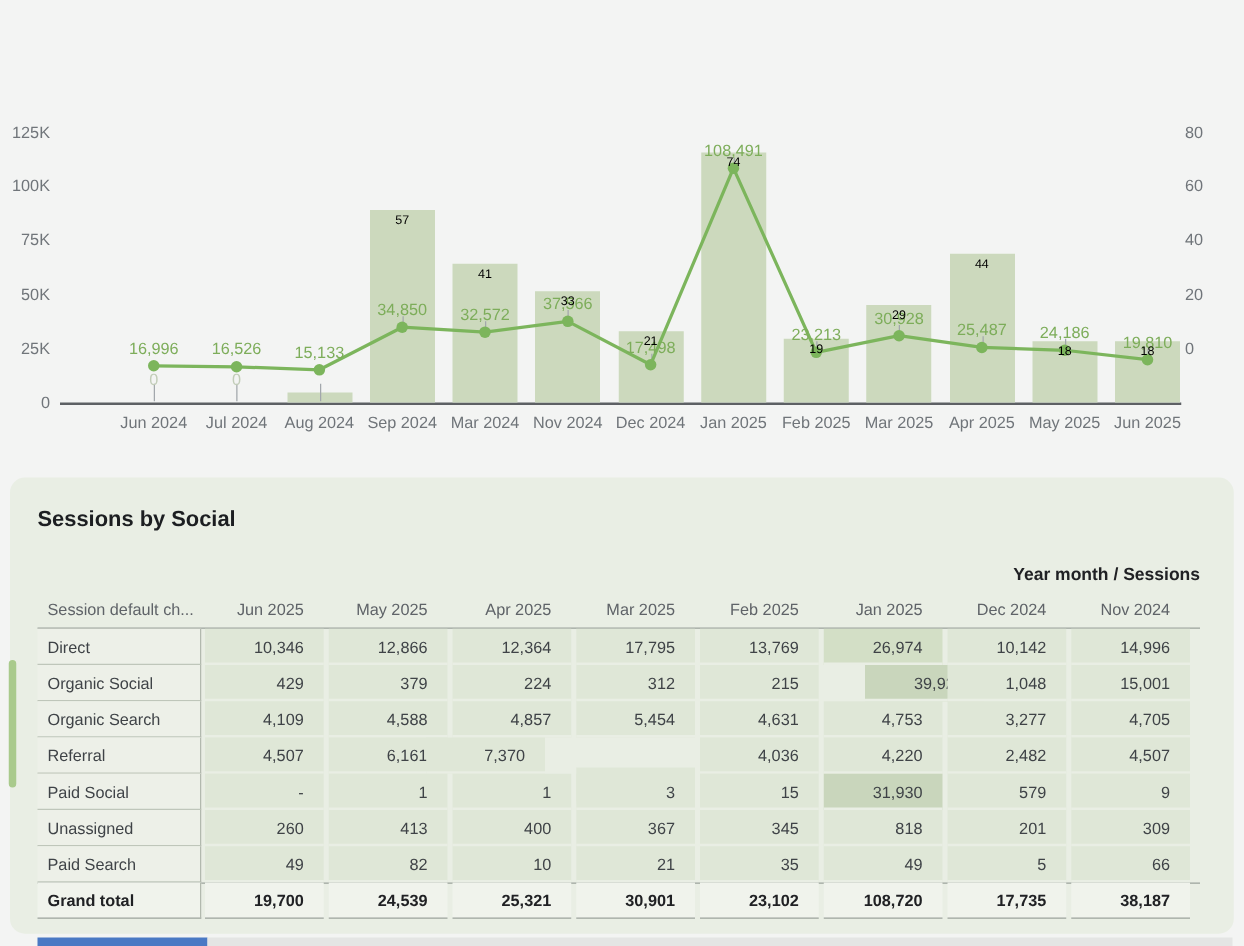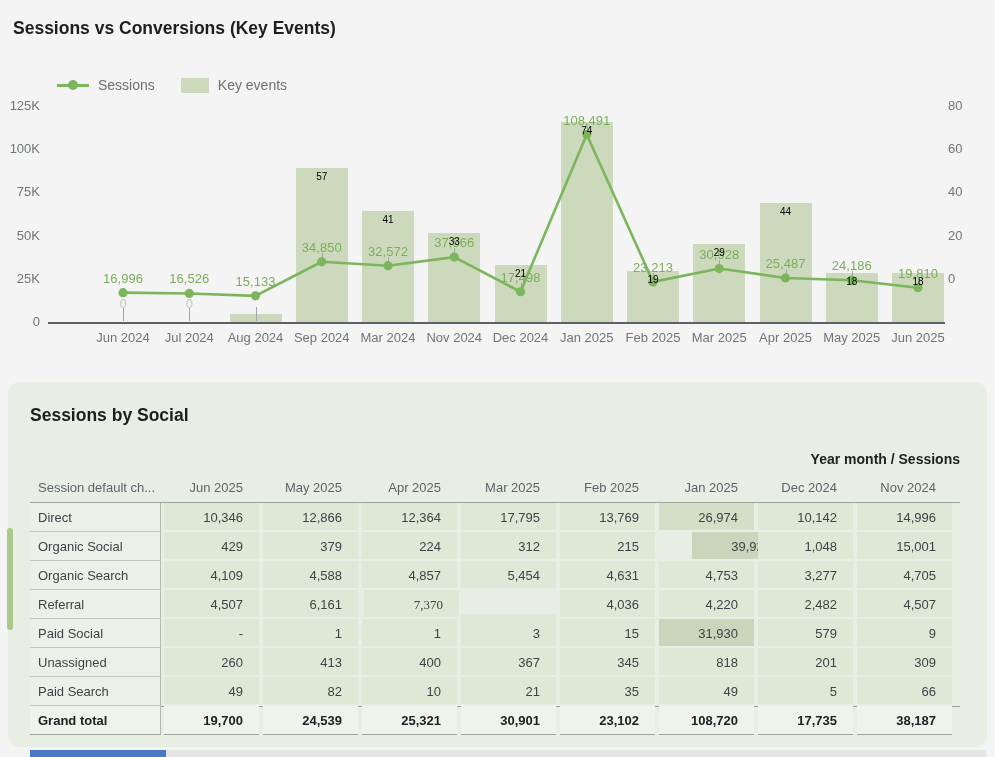--- a/index.html
+++ b/index.html
@@ -44,30 +44,21 @@
 
   
   .strip-blue{position:absolute;left:30px;top:750px;width:136px;height:7px;background:#4a79c4;}
   .strip-gray{position:absolute;left:166px;top:750px;width:820px;height:7px;background:#e4e5e4;}
 </style>
 </head>
 <body>
 
 <div id="app">
 
-  <div class="chart-title">Sessions vs Conversions (Key Events)</div>
-
-  <div class="legend">
-    <span class="legend-line">
-        <span class="dot"></span>
-      </span>
-    <span class="legend-label">Sessions</span>
-    <span class="legend-swatch"></span>
-    <span class="legend-label">Key events</span>
-  </div>
+
 
   <div id="chart-layer">
       <div class="axis-label axis-left" style="top: 98px;">125K</div>
       <div class="axis-label axis-left" style="top: 141.2px;">100K</div>
       <div class="axis-label axis-left" style="top: 184.4px;">75K</div>
       <div class="axis-label axis-left" style="top: 227.6px;">50K</div>
       <div class="axis-label axis-left" style="top: 270.8px;">25K</div>
       <div class="axis-label axis-left" style="top: 314px;">0</div>
       <div class="axis-label axis-right" style="top: 98px;">80</div>
       <div class="axis-label axis-right" style="top: 141.2px;">60</div>
@@ -200,21 +191,21 @@
           <div class="tcell tdata" style="left: 453px; width: 95px;">5,454</div>
           <div class="tcell tdata" style="left: 552px; width: 95px;">4,631</div>
           <div class="tcell tdata" style="left: 651px; width: 95px;">4,753</div>
           <div class="tcell tdata" style="left: 750px; width: 95px;">3,277</div>
           <div class="tcell tdata" style="left: 849px; width: 95px;">4,705</div>
         </div>
         <div class="trow" style="top: 208px;">
           <div class="tcell tlabel">Referral</div>
           <div class="tcell tdata" style="left: 156px; width: 95px;">4,507</div>
           <div class="tcell tdata" style="left: 255px; width: 95px;">6,161</div>
-          <div class="tcell tdata" style="left: 356px; width: 95px; font-family: Liberation Serif, serif;">7,370</div>
+          <div class="tcell tdata" style="left: 333px; width: 95px;">7,370</div>
           <div class="tcell tdata" style="left: 453px; width: 95px; margin-top: 24px;">6,881</div>
           <div class="tcell tdata" style="left: 552px; width: 95px;">4,036</div>
           <div class="tcell tdata" style="left: 651px; width: 95px;">4,220</div>
           <div class="tcell tdata" style="left: 750px; width: 95px;">2,482</div>
           <div class="tcell tdata" style="left: 849px; width: 95px;">4,507</div>
         </div>
         <div class="trow" style="top: 237px;">
           <div class="tcell tlabel">Paid Social</div>
           <div class="tcell tdata" style="left: 156px; width: 95px;">-</div>
           <div class="tcell tdata" style="left: 255px; width: 95px;">1</div>

